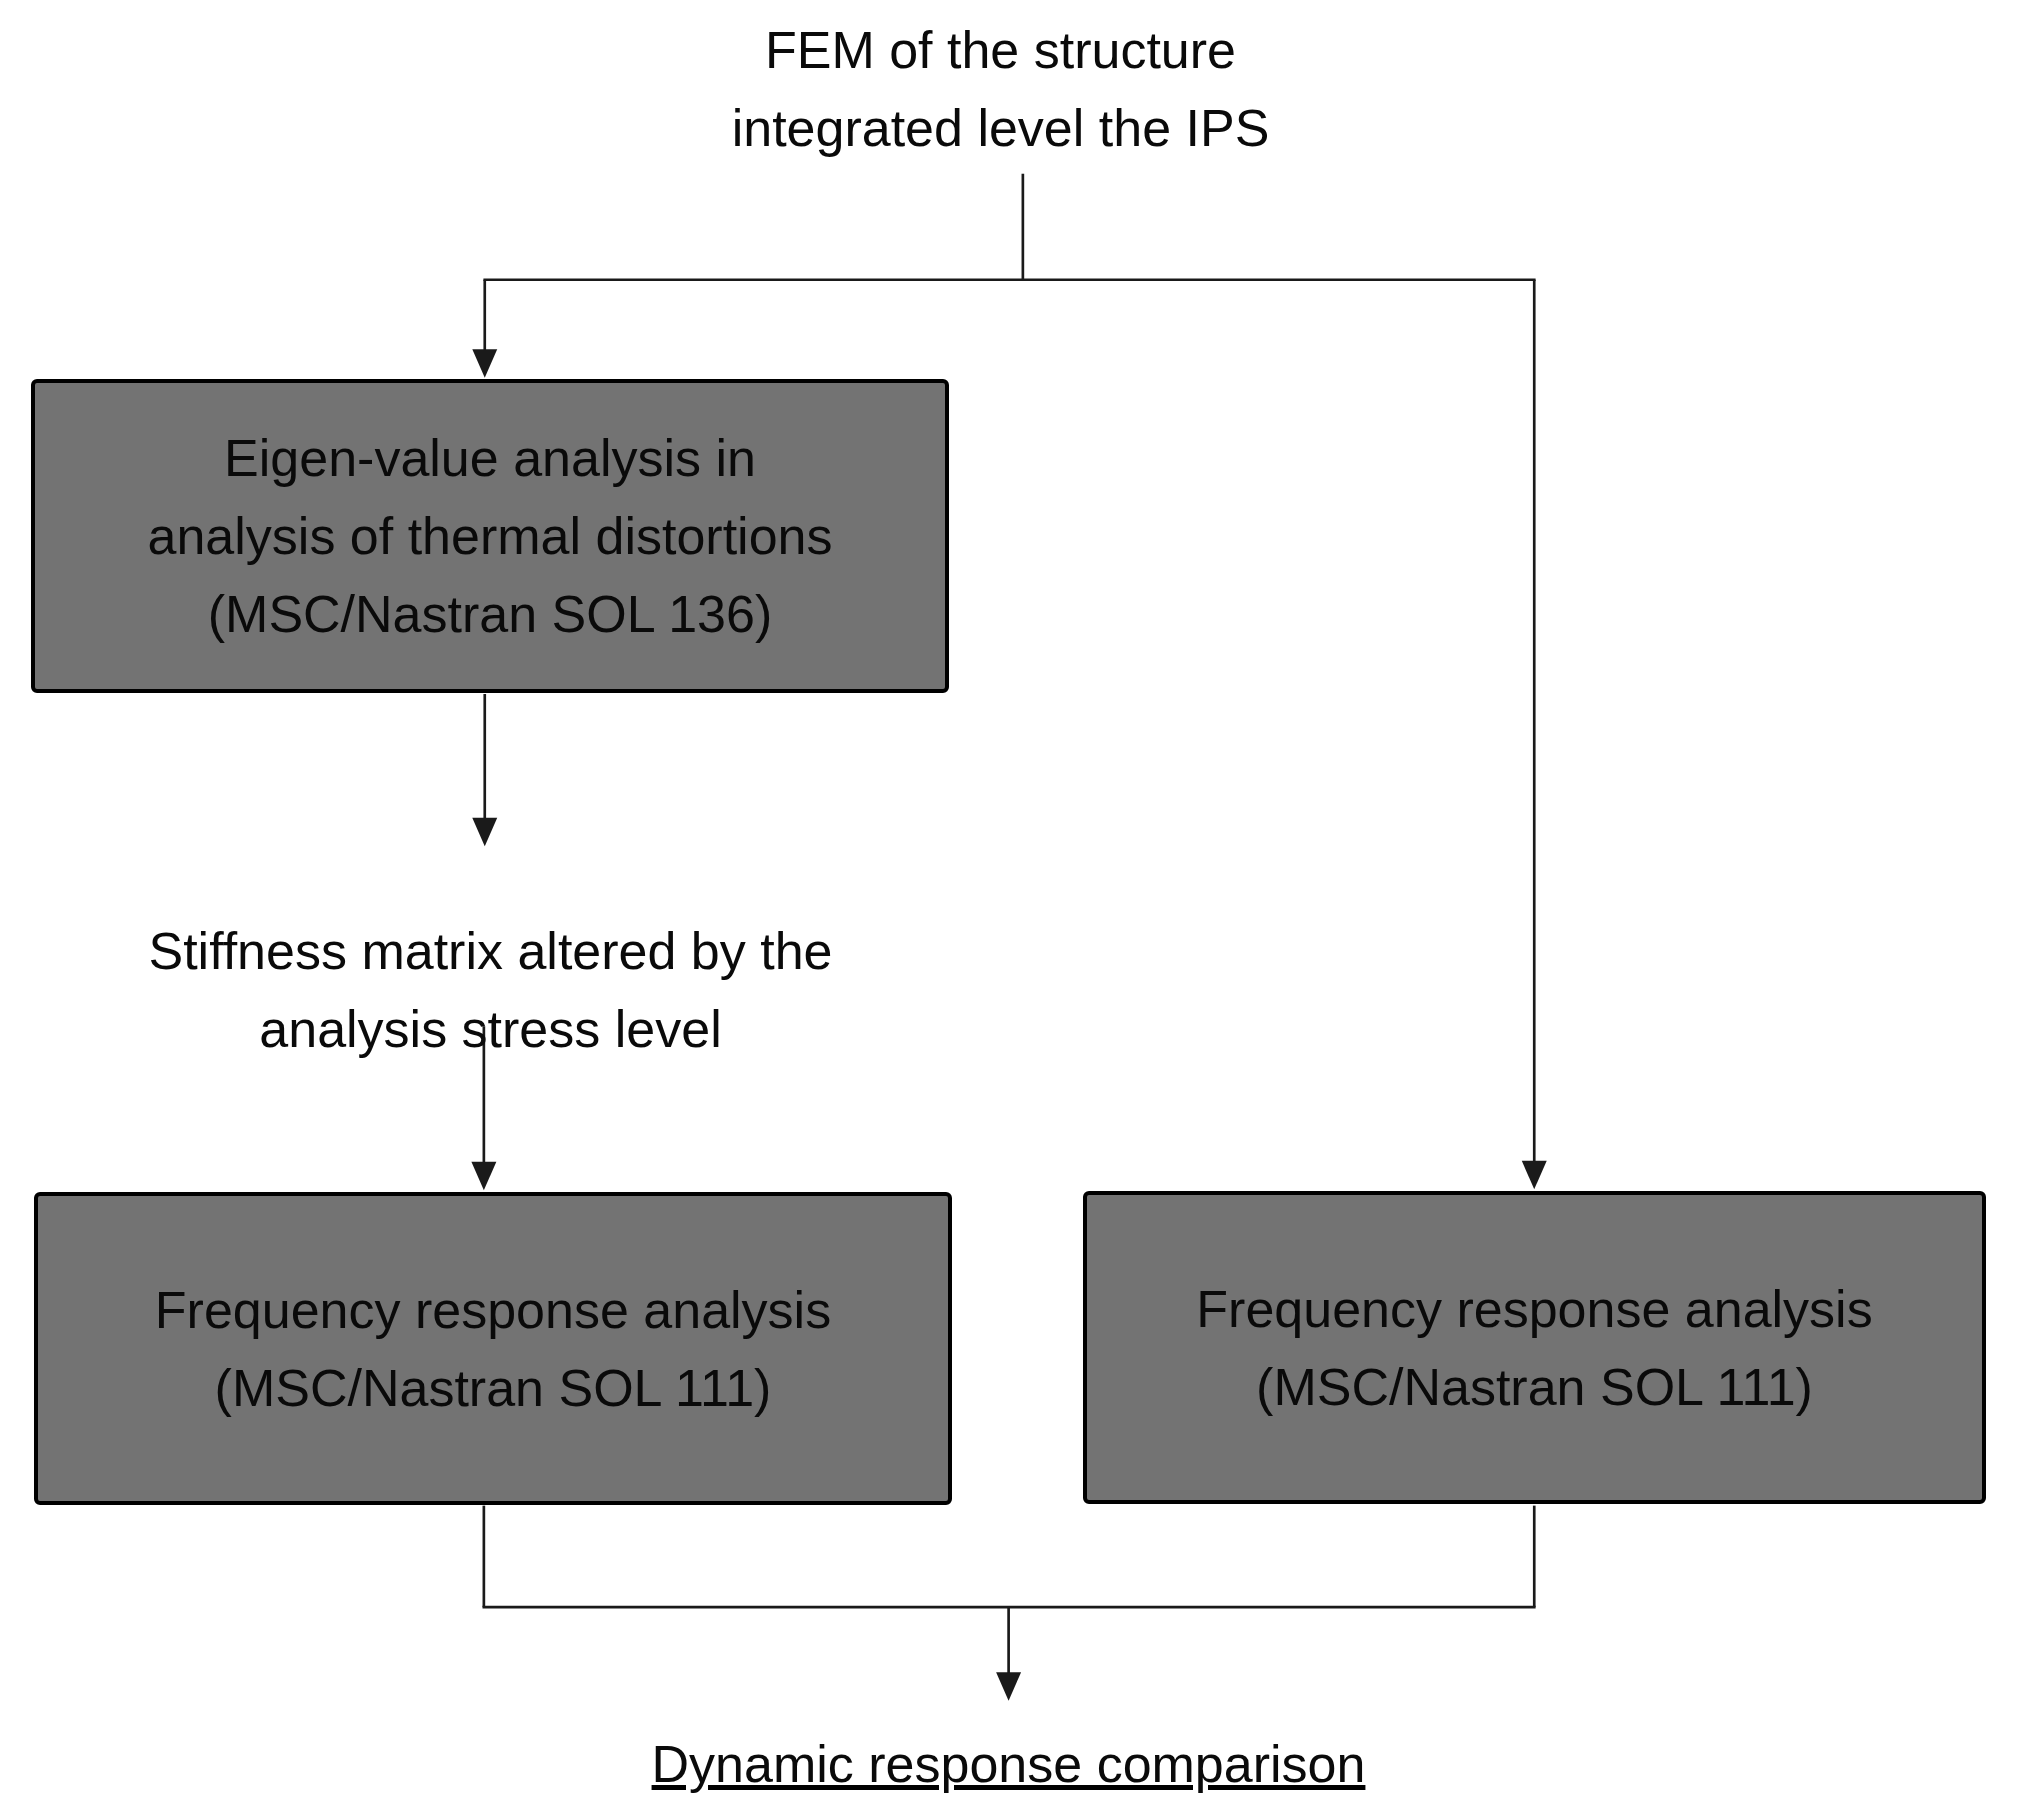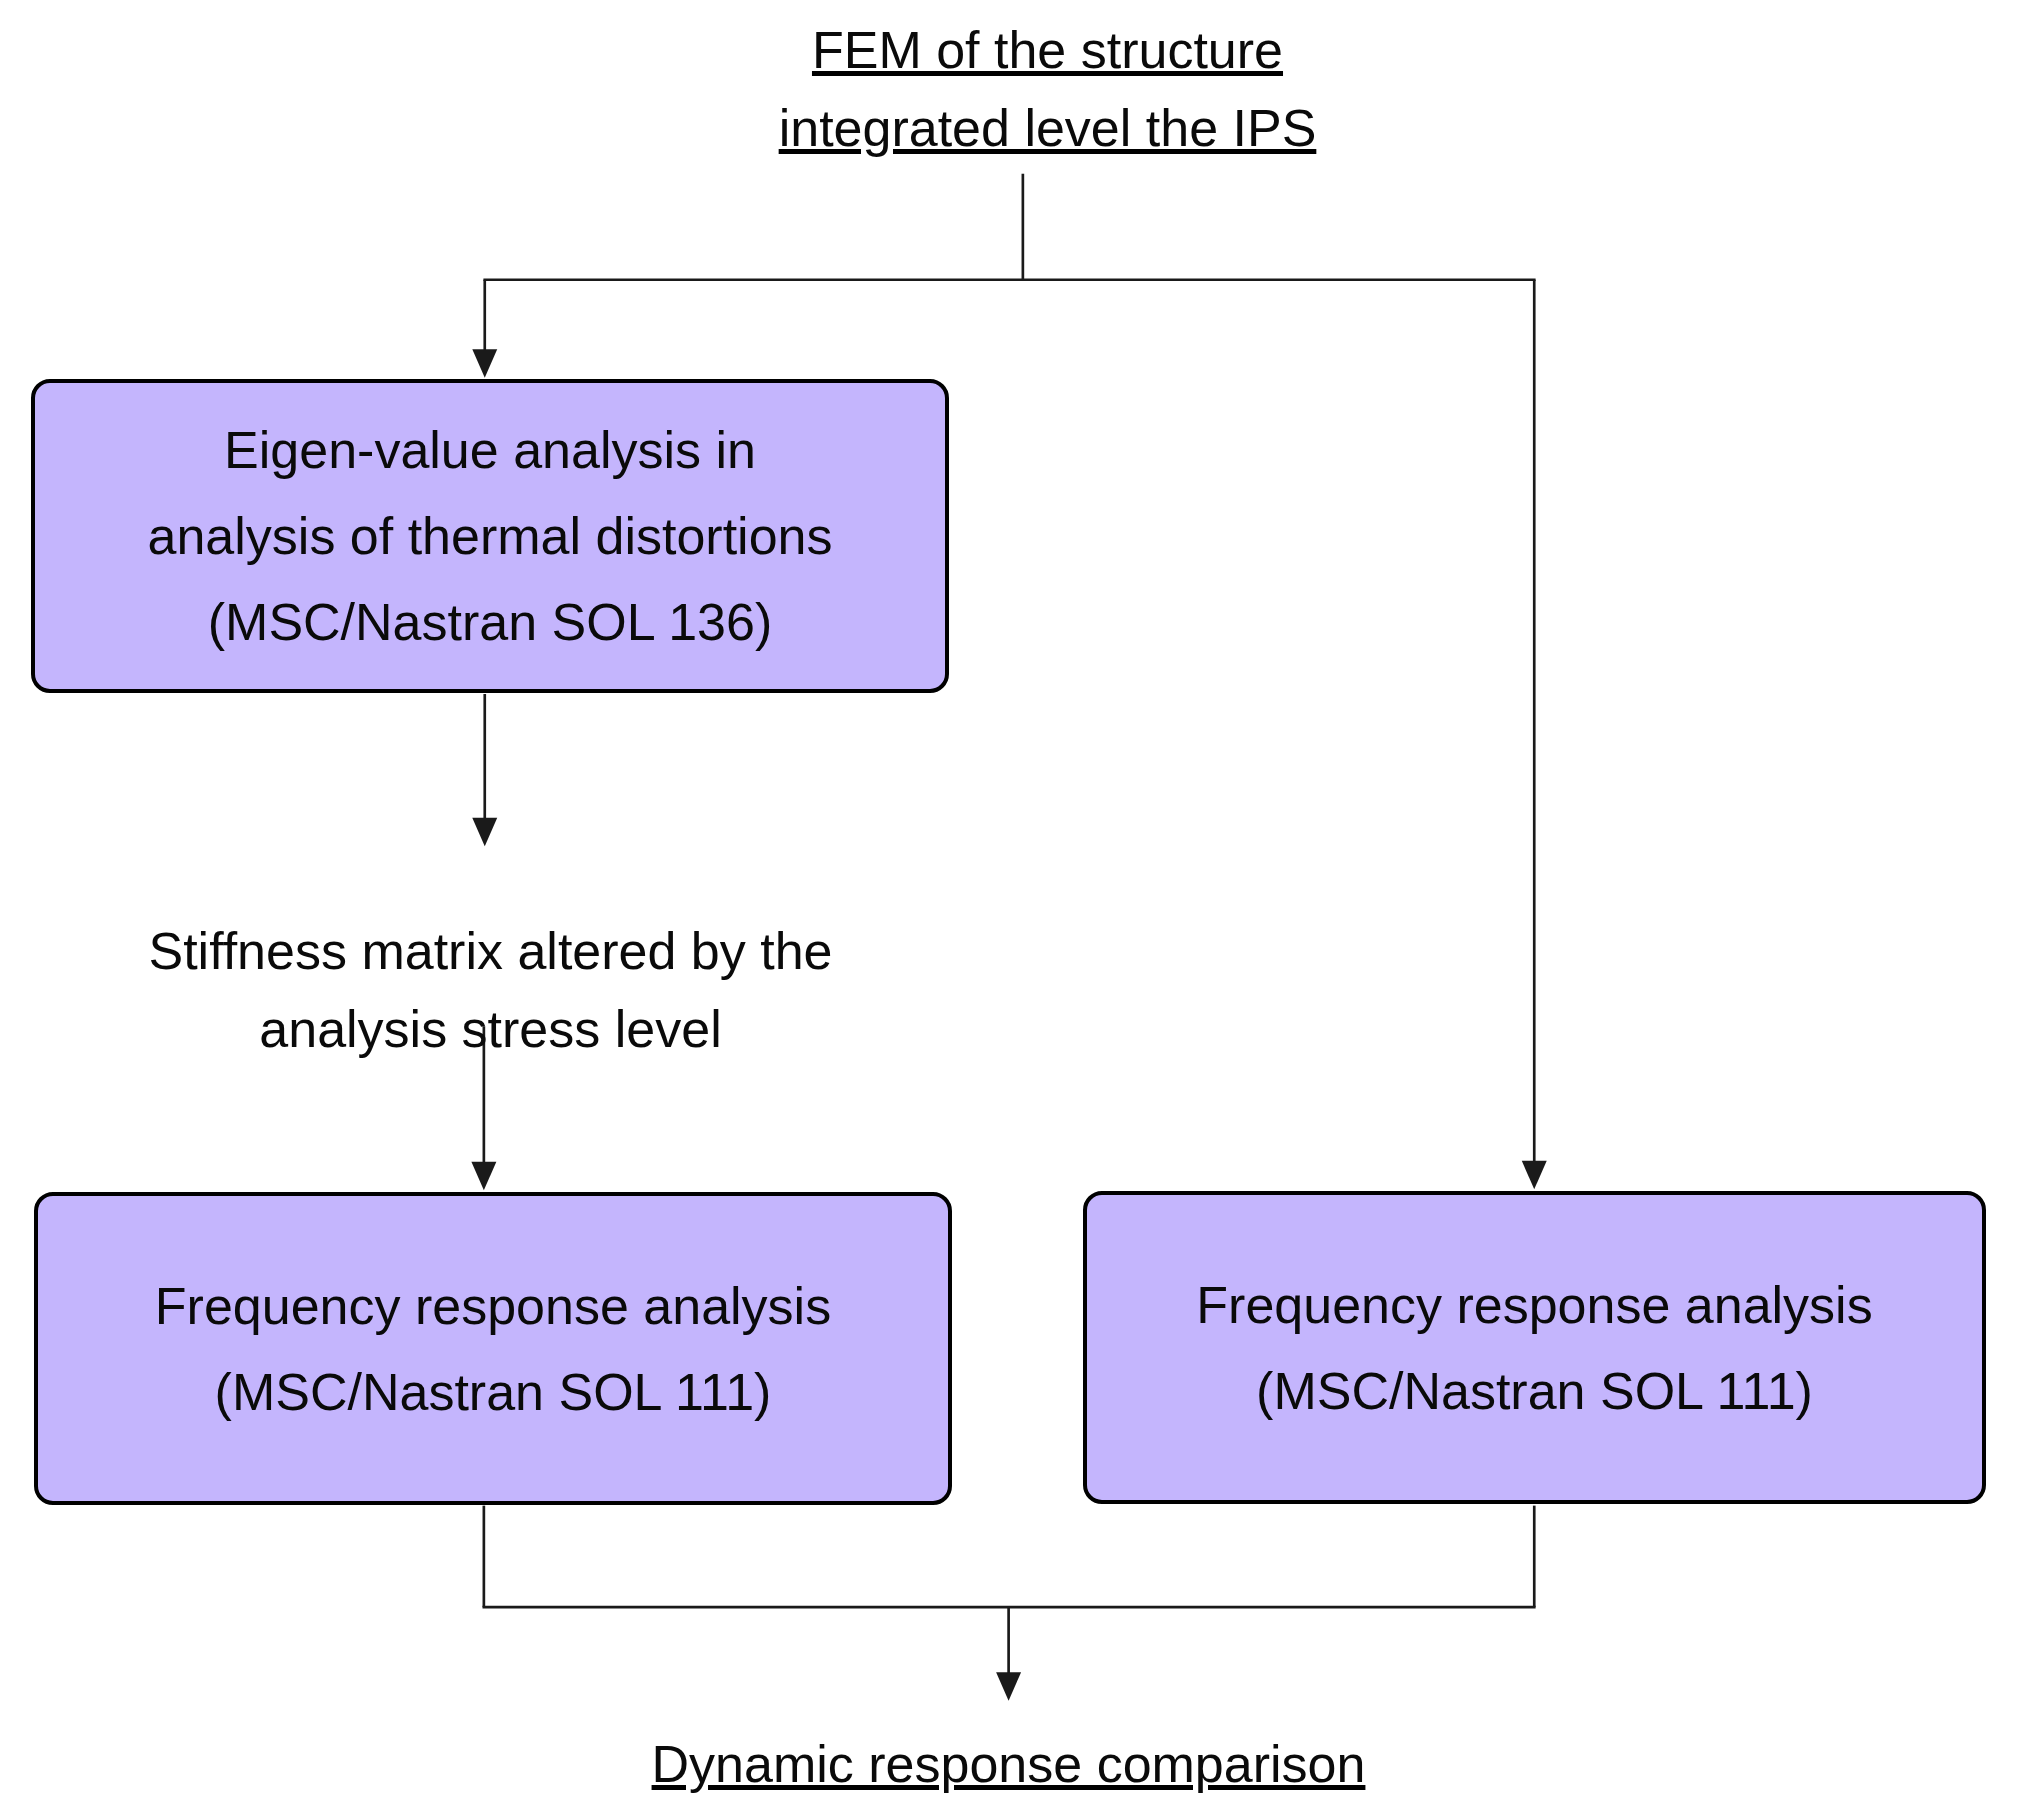--- a/index.html
+++ b/index.html
@@ -14,27 +14,26 @@
   }
   .connectors{
     position:absolute;
     left:0;top:0;
     width:2019px;height:1813px;
   }
   .node-box{
     position:absolute;
     box-sizing:border-box;
     border:4.5px solid #000000;
-    border-radius:19px;
-    background:#c4b5fd;
+    border-radius:6px;
+    background:#737373;
     display:flex;
     flex-direction:column;
     justify-content:center;
     align-items:center;
-    gap:8px;
   }
   .free-text{
     position:absolute;
     display:flex;
     flex-direction:column;
     align-items:center;
   }
   .txt-line{
     font-size:52px;
     line-height:78px;
@@ -67,21 +66,21 @@
     <polygon points="529,1304 557,1304 543,1336" fill="#1a1a1a"></polygon>
 
     <line x1="543" y1="1690" x2="543" y2="1804" stroke="#1a1a1a" stroke-width="3"></line>
     <line x1="1722" y1="1690" x2="1722" y2="1804" stroke="#1a1a1a" stroke-width="3"></line>
     <line x1="541.5" y1="1804" x2="1723.5" y2="1804" stroke="#1a1a1a" stroke-width="3"></line>
 
     <line x1="1132" y1="1804" x2="1132" y2="1879" stroke="#1a1a1a" stroke-width="3"></line>
     <polygon points="1118,1877 1146,1877 1132,1909" fill="#1a1a1a"></polygon>
   </svg>
 
-  <div class="free-text" style="left:602px; top:10.7px; width:891px;text-decoration:underline;">
+  <div class="free-text" style="left:555px; top:10.7px; width:891px;">
     <div class="txt-line">FEM of the structure</div>
     <div class="txt-line">integrated level the IPS</div>
   </div>
 
   <div class="node-box" style="left:31px; top:379px; width:918px; height:314px;">
     <div class="txt-line">Eigen-value analysis in</div>
     <div class="txt-line">analysis of thermal distortions</div>
     <div class="txt-line">(MSC/Nastran SOL 136)</div>
   </div>
 

